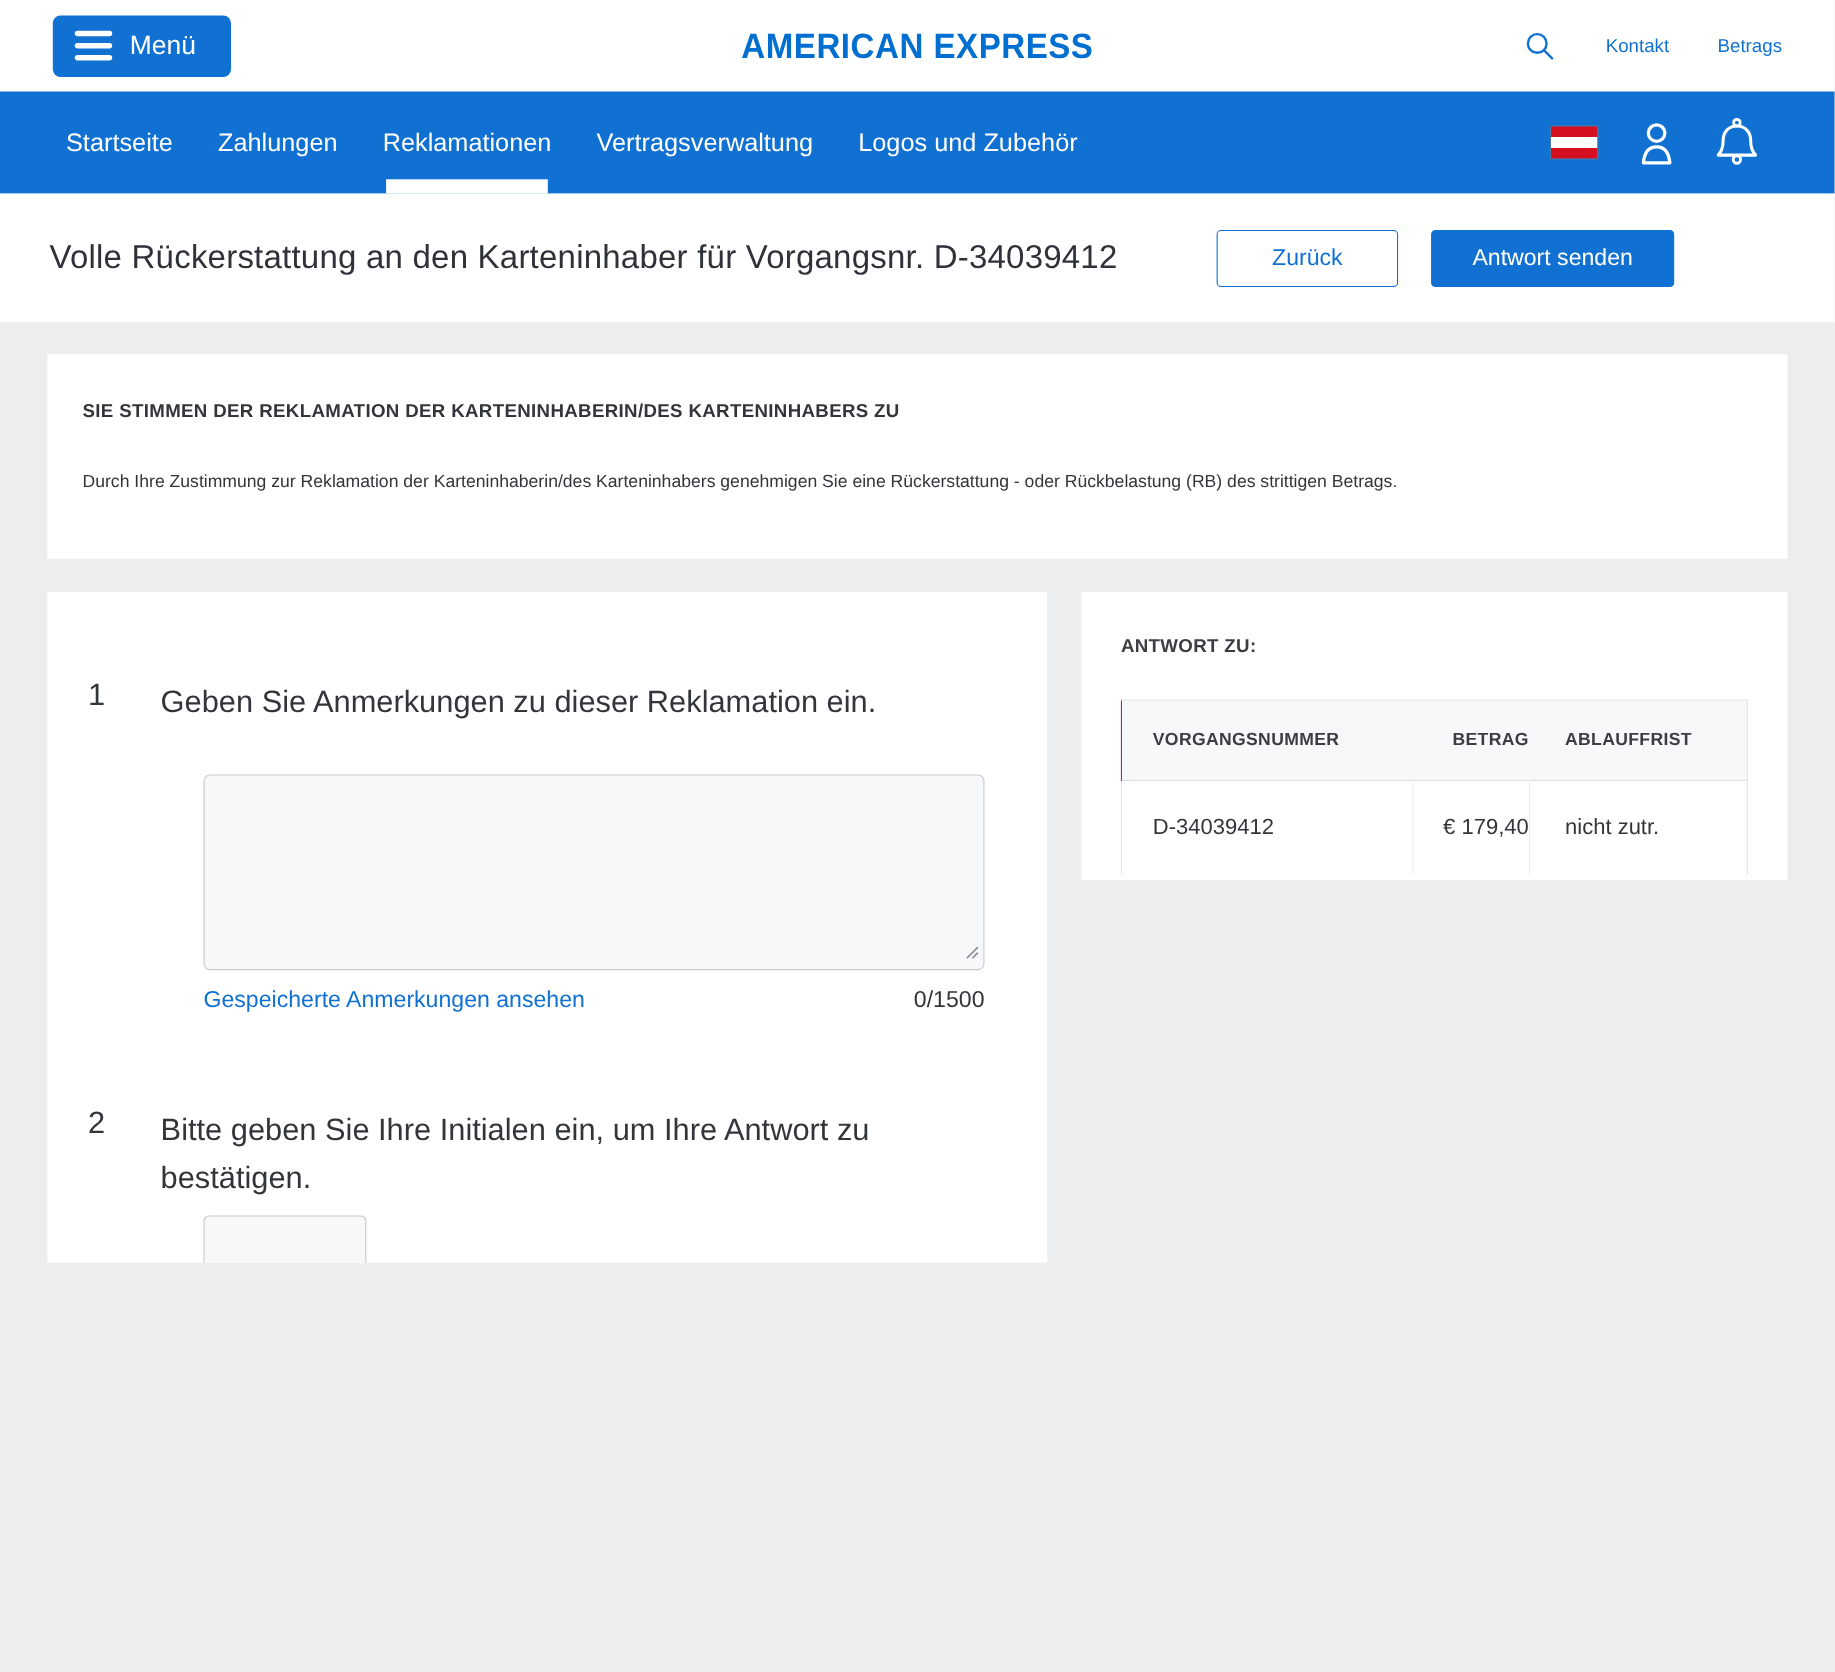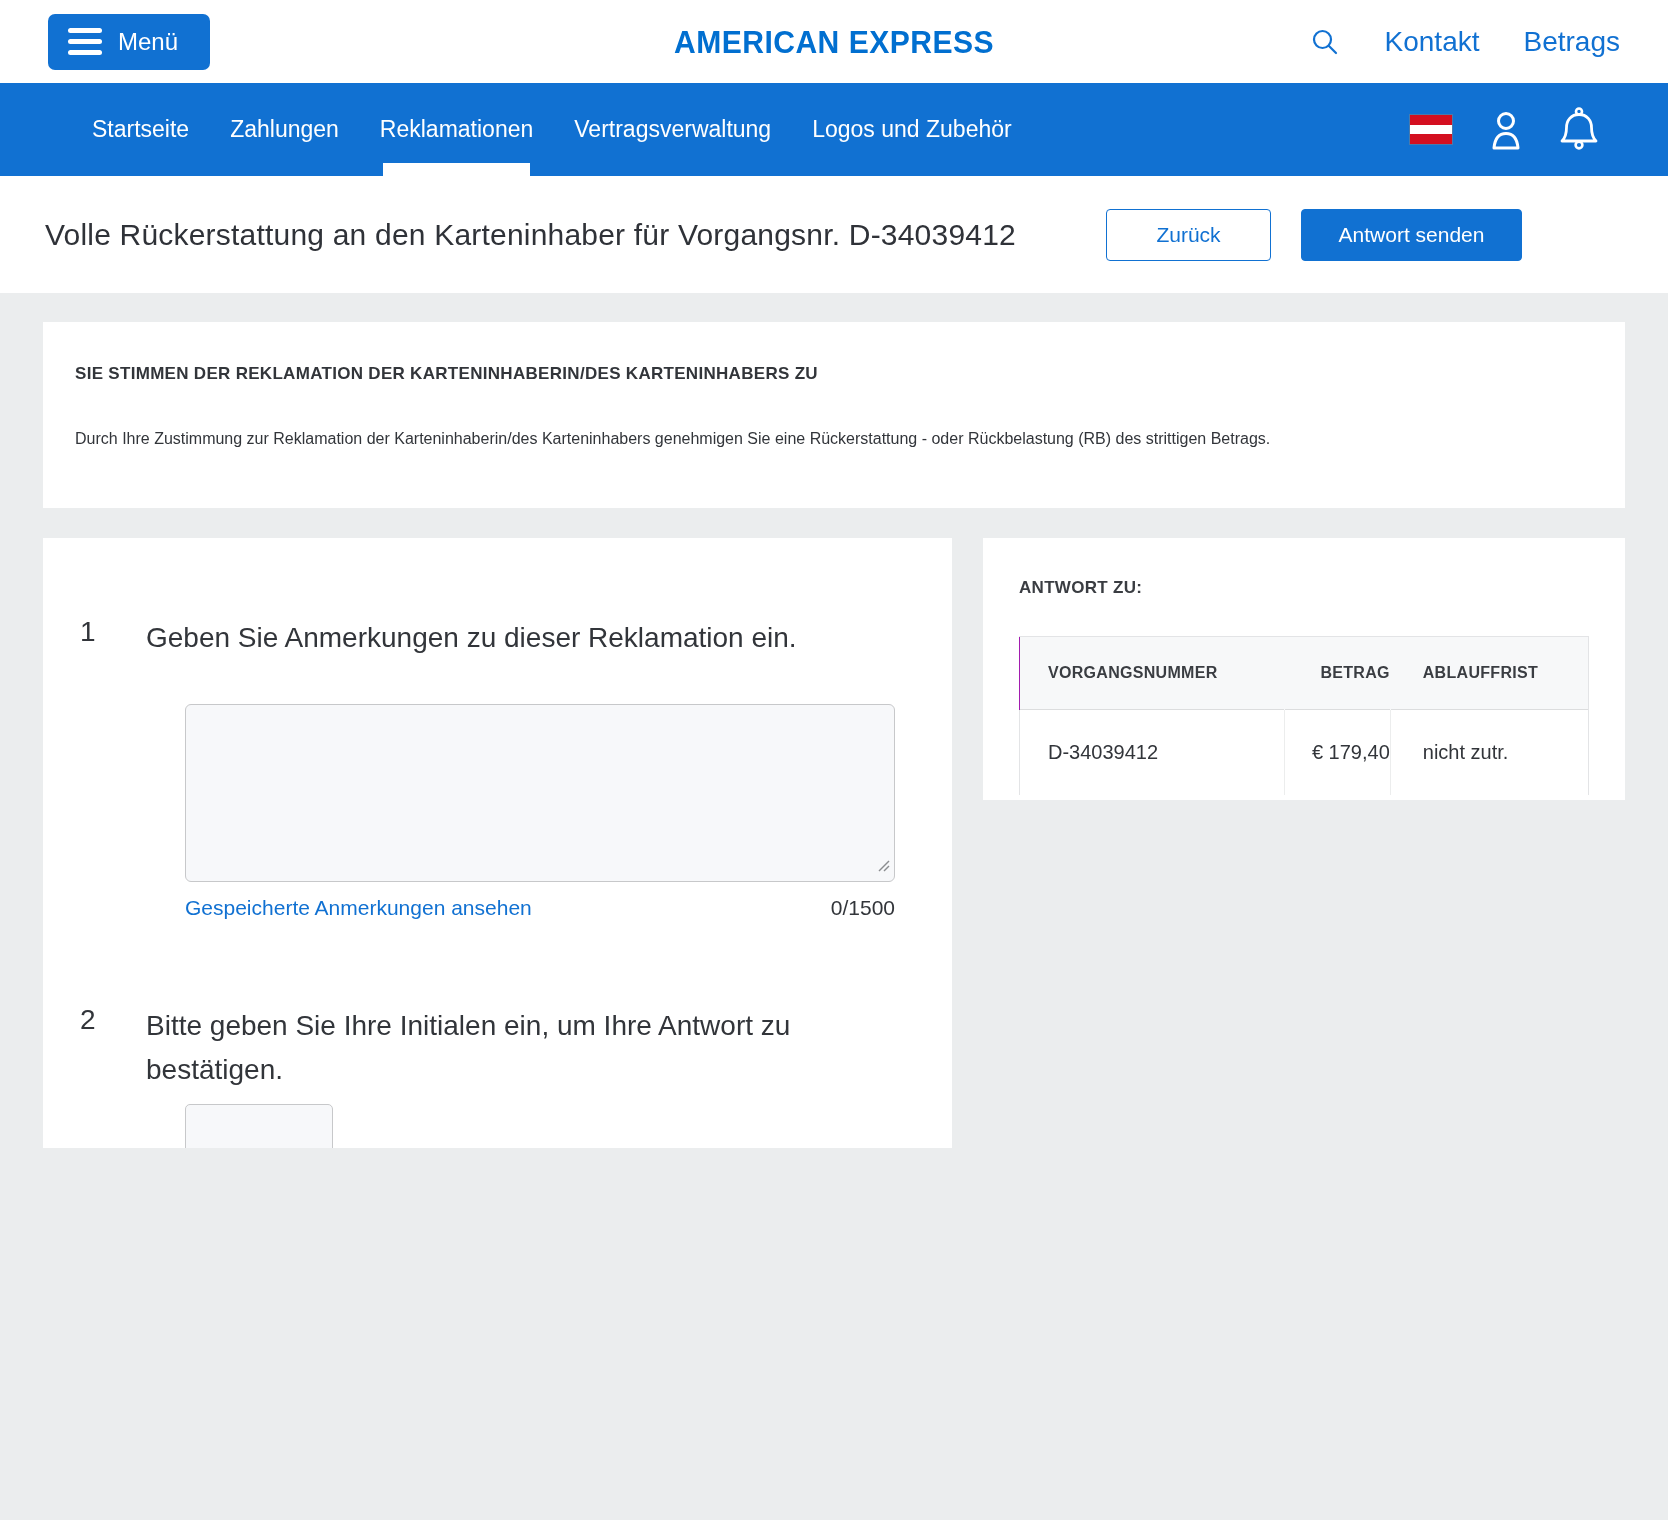--- a/index.html
+++ b/index.html
@@ -10,25 +10,25 @@
   
   .top-header { height:83px; background:#fff; display:flex; align-items:center; padding:0 48px; position:relative; }
   .menu-btn { display:flex; align-items:center; gap:16px; background:#1171d2; color:#fff; border:none;
               width:162px; height:56px; border-radius:7px; padding:0 20px; cursor:pointer; }
   .hamburger { display:flex; flex-direction:column; gap:6px; }
   .hamburger span { display:block; width:34px; height:5px; background:#fff; border-radius:3px; }
   .menu-label { font-size:24px; }
   .brand-logo { position:absolute; left:50%; top:50%; transform:translate(-50%,-50%) scaleX(.94);
                 font-size:32px; font-weight:700; letter-spacing:.5px; color:#016fd0; white-space:nowrap; }
   .header-right { margin-left:auto; display:flex; align-items:center; gap:44px; }
-  .header-link { color:#1171d2; font-size:28px; text-decoration:none; cursor:pointer; }
+  .header-link { color:#1171d2; font-size:17px; text-decoration:none; cursor:pointer; }
   .search-btn { background:none; border:none; cursor:pointer; display:flex; align-items:center; }
 
   
-  .main-nav { height:93px; background:#1171d2; display:flex; align-items:stretch; padding:0 48px 0 92px;gap:28px; }
+  .main-nav { height:93px; background:#1171d2; display:flex; align-items:stretch; padding:0 48px 0 60px;gap:28px; }
   .nav-items { display:flex; align-items:stretch; gap:41px; list-style:none; }
   .nav-item { position:relative; display:flex; align-items:center; color:#fff; font-size:23px; cursor:pointer; white-space:nowrap; }
   .nav-item.active::after { content:""; position:absolute; left:2%; bottom:0; width:96%; height:13px; background:#fff; }
   .nav-icons { margin-left:auto; display:flex; align-items:center; gap:34px; padding-right:22px; }
   .flag { width:42px; height:29px; background:linear-gradient(to bottom,#d40f20 0 33.4%,#fff 33.4% 66.7%,#d40f20 66.7% 100%);
           box-shadow:0 0 0 1px rgba(120,130,140,.55); cursor:pointer; }
   .nav-icon-btn { background:none; border:none; cursor:pointer; display:flex; align-items:center; }
 
   
   .title-bar { height:117px; background:#fff; display:flex; align-items:center; padding:0 146px 0 45px; }

